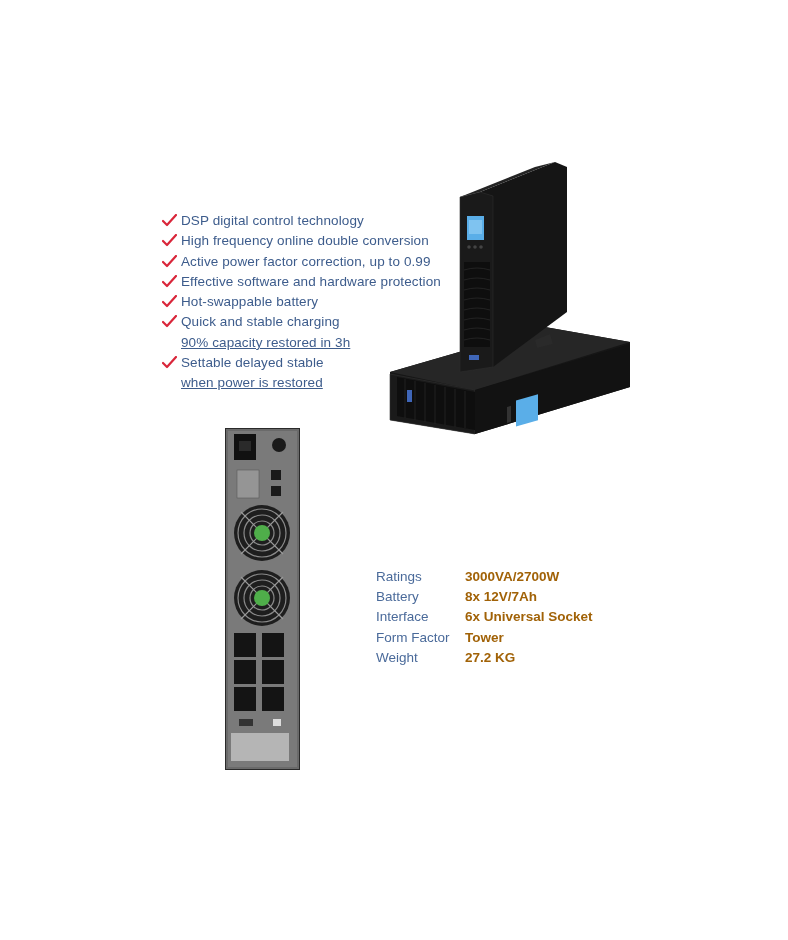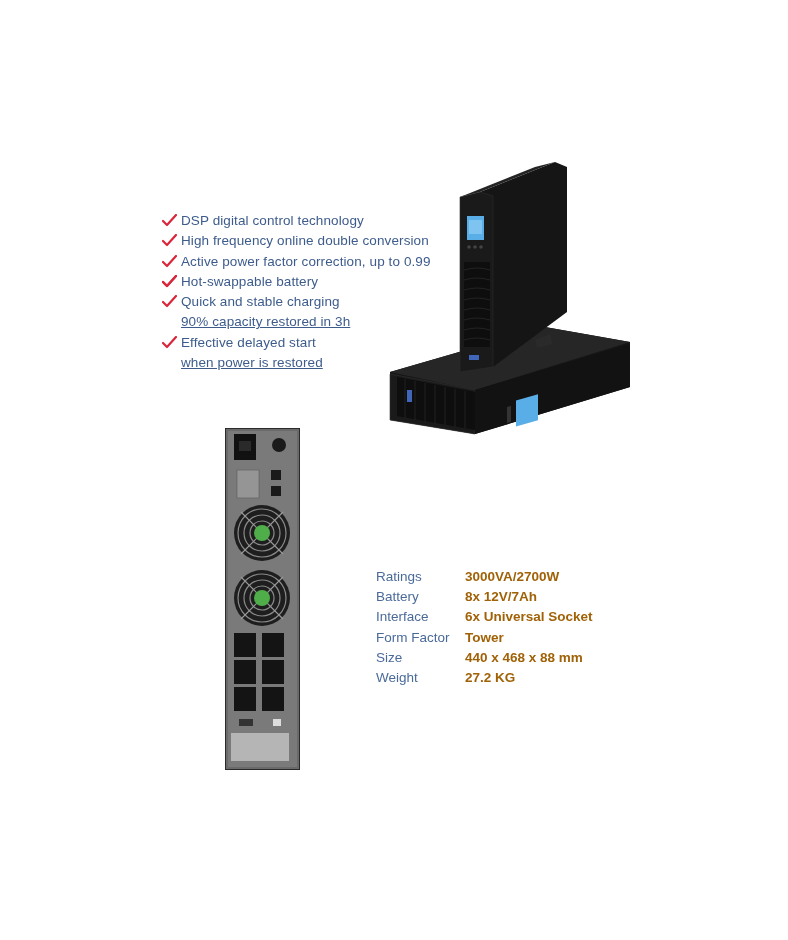--- a/index.html
+++ b/index.html
@@ -41,39 +41,40 @@
   <div class="feature">
     <svg class="check" viewBox="0 0 15 13">
         <path d="M1 7 L5 11 L14 1" fill="none" stroke="#d9263a" stroke-width="2.2" stroke-linecap="round" stroke-linejoin="round"></path>
       </svg>
     <span>Active power factor correction, up to 0.99</span>
   </div>
   <div class="feature">
     <svg class="check" viewBox="0 0 15 13">
         <path d="M1 7 L5 11 L14 1" fill="none" stroke="#d9263a" stroke-width="2.2" stroke-linecap="round" stroke-linejoin="round"></path>
       </svg>
+    <span>Effective software and hardware protection</span>
   </div>
   <div class="feature">
     <svg class="check" viewBox="0 0 15 13">
         <path d="M1 7 L5 11 L14 1" fill="none" stroke="#d9263a" stroke-width="2.2" stroke-linecap="round" stroke-linejoin="round"></path>
       </svg>
     <span>Hot-swappable battery</span>
   </div>
   <div class="feature">
     <svg class="check" viewBox="0 0 15 13">
         <path d="M1 7 L5 11 L14 1" fill="none" stroke="#d9263a" stroke-width="2.2" stroke-linecap="round" stroke-linejoin="round"></path>
       </svg>
     <span>Quick and stable charging</span>
     <span class="sub">90% capacity restored in 3h</span>
   </div>
   <div class="feature">
     <svg class="check" viewBox="0 0 15 13">
         <path d="M1 7 L5 11 L14 1" fill="none" stroke="#d9263a" stroke-width="2.2" stroke-linecap="round" stroke-linejoin="round"></path>
       </svg>
-    <span>Effective delayed start</span>
+    <span>Settable delayed stable</span>
     <span class="sub">when power is restored</span>
   </div>
 </div>
 
 <svg class="product" viewBox="0 0 250 285">
 
   <g>
     <polygon points="5,210 160,165 245,180 245,225 90,272 5,258" fill="#161616"></polygon>
     <polygon points="5,210 160,165 245,180 90,228" fill="#262626"></polygon>
     <polygon points="5,212 90,228 90,272 5,258" fill="#1a1a1a" stroke="#333" stroke-width="0.6"></polygon>
@@ -184,20 +185,16 @@
   </div>
   <div class="spec-row">
     <span class="spec-label">Interface</span>
     <span class="spec-value">6x Universal Socket</span>
   </div>
   <div class="spec-row">
     <span class="spec-label">Form Factor</span>
     <span class="spec-value">Tower</span>
   </div>
   <div class="spec-row">
-    <span class="spec-label">Size</span>
-    <span class="spec-value">440 x 468 x 88 mm</span>
-  </div>
-  <div class="spec-row">
     <span class="spec-label">Weight</span>
     <span class="spec-value">27.2 KG</span>
   </div>
 </div>
 
 </body></html>

